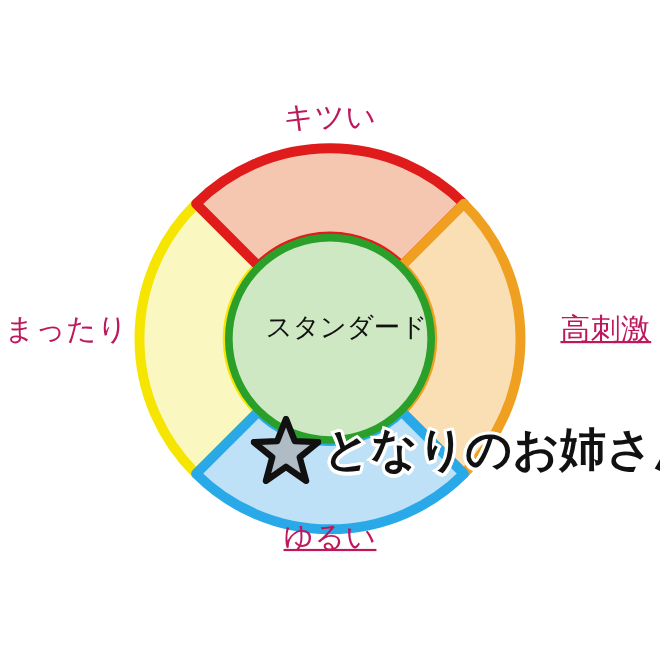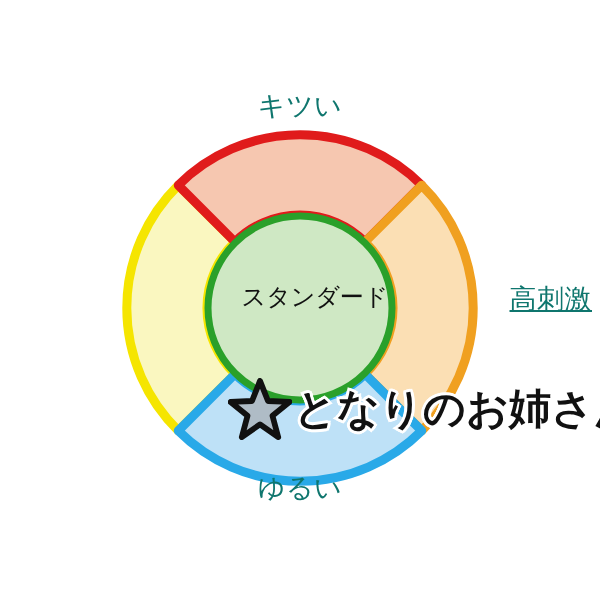--- a/index.html
+++ b/index.html
@@ -17,21 +17,21 @@
   }
   #wheel-svg {
     position: absolute;
     left: 0;
     top: 0;
     width: 600px;
     height: 600px;
   }
   .seg-label {
     position: absolute;
-    color: #0f766e;
+    color: #be185d;
     font-size: 27px;
     font-family: "Liberation Sans", "DejaVu Sans", sans-serif;
     white-space: nowrap;
     letter-spacing: 0.5px;
   }
   #label-top {
     left: 0;
     right: 0;
     top: 88px;
     text-align: center;
@@ -43,20 +43,21 @@
   #label-right {
     right: 8px;
     top: 281px;
     text-decoration: underline;
   }
   #label-bottom {
     left: 0;
     right: 0;
     top: 470px;
     text-align: center;
+    text-decoration: underline;
   }
   #center-label {
     position: absolute;
     left: 0;
     right: 0;
     top: 281px;
     text-align: center;
     color: #111111;
     font-size: 24px;
     white-space: nowrap;
@@ -108,20 +109,21 @@
 
     <circle cx="300" cy="308" r="92" fill="#CFE8C4" stroke="#2AA02A" stroke-width="7"></circle>
   </svg>
 
   <div class="seg-label" id="label-top">キツい</div>
 
   <div class="seg-label" id="label-right">高刺激</div>
 
   <div class="seg-label" id="label-bottom">ゆるい</div>
 
+  <div class="seg-label" id="label-left">まったり</div>
 
   <div id="center-label">スタンダード</div>
 
   <div id="overlay">
     <svg id="overlay-star" viewBox="0 0 100 96">
       <polygon points="50,4 62.5,35.5 96,37 69.5,58.5 78.5,92 50,72 21.5,92 30.5,58.5 4,37 37.5,35.5" fill="#AFBCC6" stroke="#111111" stroke-width="9" stroke-linejoin="round"></polygon>
     </svg>
     <span id="overlay-text">となりのお姉さん</span>
   </div>
 

